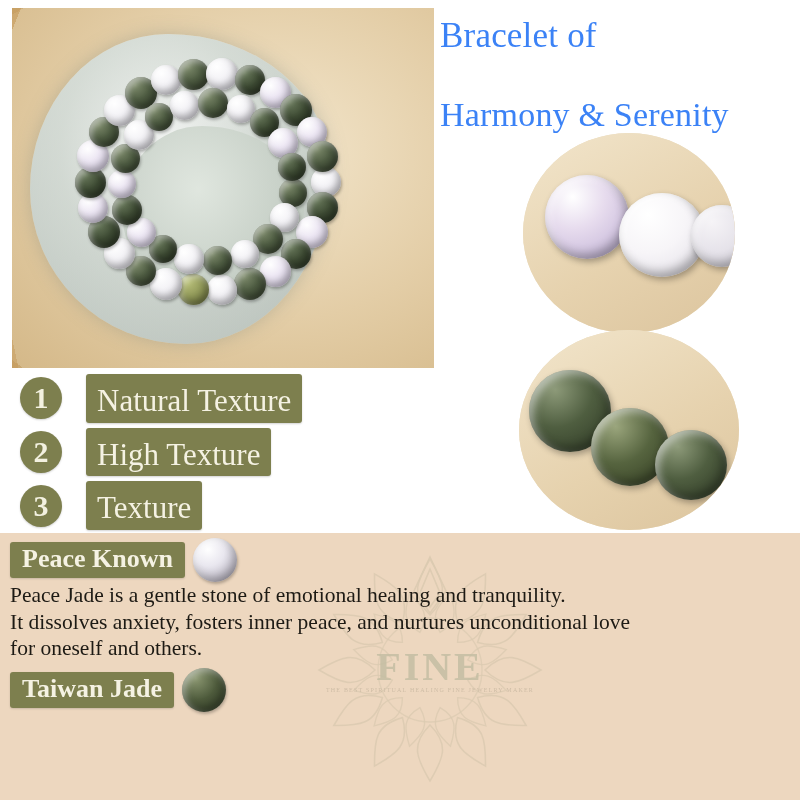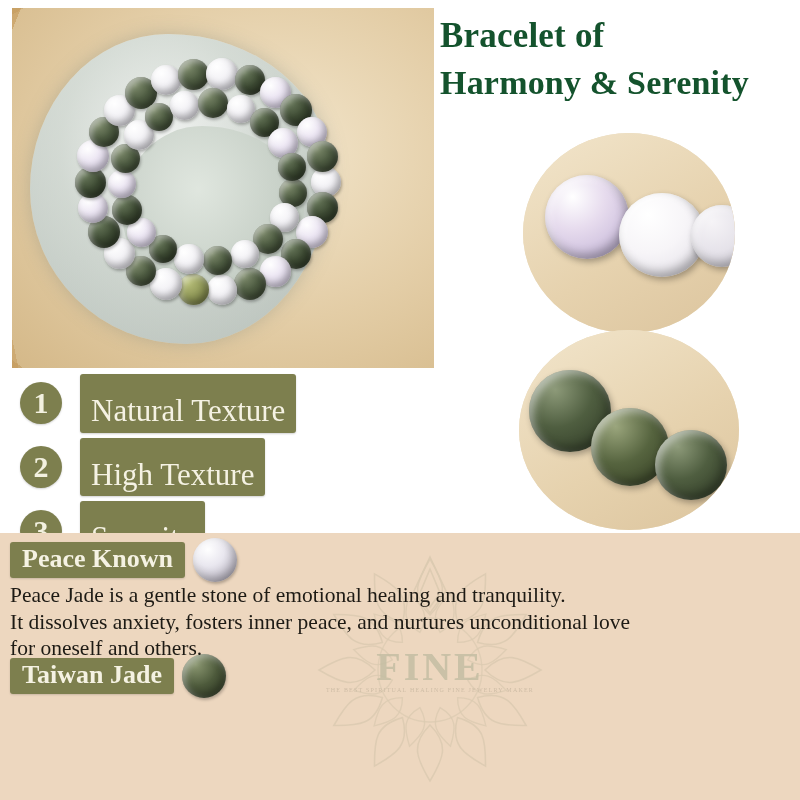--- a/index.html
+++ b/index.html
@@ -61,24 +61,24 @@
   .bead.lav    { background:radial-gradient(circle at 34% 28%, #ffffff 0%, #ece6f3 40%, #cfc6dd 100%); }
   .bead.green  { background:radial-gradient(circle at 33% 26%, #7d8a6b 0%, #4e5c42 45%, #2e3826 100%); }
   .bead.dgreen { background:radial-gradient(circle at 33% 26%, #69795b 0%, #3d4a33 48%, #252e1e 100%); }
   .bead.lgreen { background:radial-gradient(circle at 33% 26%, #b9c07a 0%, #8d9556 50%, #646b37 100%); }
 
   
   #headline {
     position:absolute; left:440px; top:18px; width:352px;
   }
   #headline .line {
-    font-weight:bold; color:#14532d; letter-spacing:.2px;
+    font-weight:normal; color:#3b82f6; letter-spacing:.2px;
     font-size:35px; line-height:1.05; white-space:nowrap;
   }
-  #headline .line2 { margin-top:10px; font-size:34px; }
+  #headline .line2 { margin-top:42px; font-size:34px; }
 
   
   .circle-photo {
     position:absolute; border-radius:50%; overflow:hidden;
     background:#e9dcc0;
   }
   #circle-top    { left:523px; top:133px; width:212px; height:200px; }
   #circle-bottom { left:519px; top:330px; width:220px; height:200px; }
   .wood-bg {
     position:absolute; inset:-20%;
@@ -104,24 +104,24 @@
   .feature-row { display:flex; align-items:center; margin-bottom:5px; }
   .feature-num {
     width:42px; height:42px; border-radius:50%;
     background:#7d7f4e;
     color:#f3f1e0; font-weight:bold; font-size:30px;
     display:flex; align-items:center; justify-content:center;
     flex:0 0 auto;
     box-shadow:0 1px 2px rgba(0,0,0,.18);
   }
   .feature-label {
-    margin-left:18px;
+    margin-left:24px;
     background:#7d7f4e; color:#f5f2e3;
     font-size:31px; font-weight:normal;
-    padding:20px 11px 4px 11px; border-radius:3px;
+    padding:10px 11px 4px 11px; border-radius:3px;
     white-space:nowrap; line-height:1.12;
     box-shadow:0 1px 2px rgba(0,0,0,.18);
   }
 
   
   #bottom-section {
     position:absolute; left:0; top:533px; width:800px; height:267px;
     background:#edd7bf;
     overflow:hidden;
   }
@@ -136,21 +136,21 @@
     font-size:40px; font-weight:bold; letter-spacing:3px;
     color:#9aa486; opacity:.85;
   }
   #wm-sub {
     position:absolute; left:0; top:146px; width:260px; text-align:center;
     font-size:6px; letter-spacing:1.2px; color:#a89c86; opacity:.9;
   }
 
   .stone-block { position:absolute; left:10px; }
   #peace-block  { top:8px; }
-  #taiwan-block { top:124px; }
+  #taiwan-block { top:138px; }
 
   .stone-head { display:flex; align-items:center; height:38px; }
   .stone-tag {
     background:#7d7f4e; color:#f5f2e3;
     font-size:26px; font-weight:bold;
     padding:1px 12px 3px 12px; border-radius:3px;
     white-space:nowrap; line-height:1.2;
     box-shadow:0 1px 2px rgba(0,0,0,.15);
   }
   .stone-bead {
@@ -250,21 +250,21 @@
       <div class="feature-row">
         <div class="feature-num">1</div>
         <div class="feature-label">Natural Texture</div>
       </div>
       <div class="feature-row">
         <div class="feature-num">2</div>
         <div class="feature-label">High Texture</div>
       </div>
       <div class="feature-row">
         <div class="feature-num">3</div>
-        <div class="feature-label">Serenity</div>
+        <div class="feature-label">Texture</div>
       </div>
     </div>
   </div>
 
   <div id="bottom-section">
 
     <div id="watermark">
       <svg width="260" height="258" viewBox="0 0 260 258" aria-hidden="true">
         <g fill="none" stroke="#c9bda2" stroke-width="1.6" opacity="0.85">
           <g id="petals">

